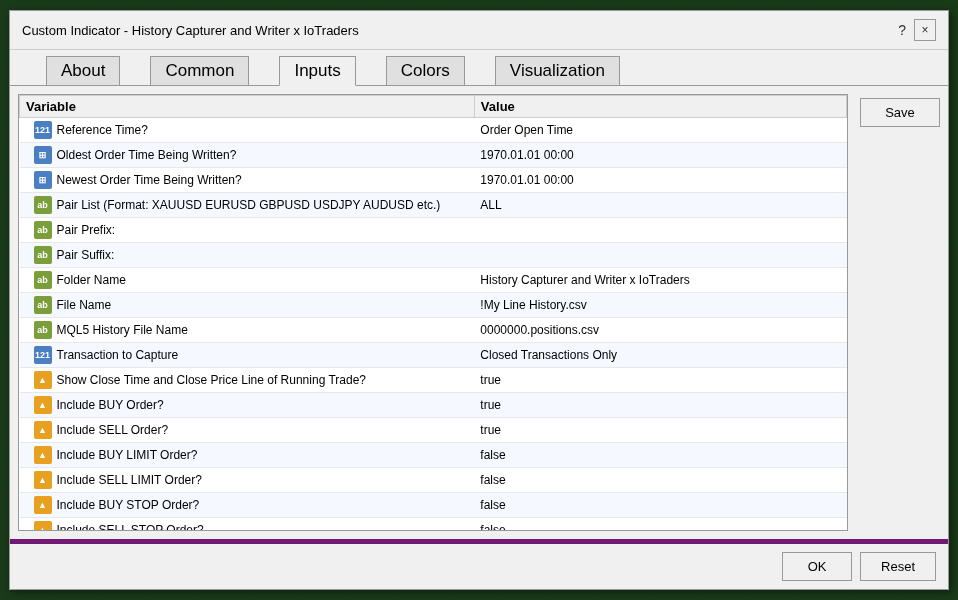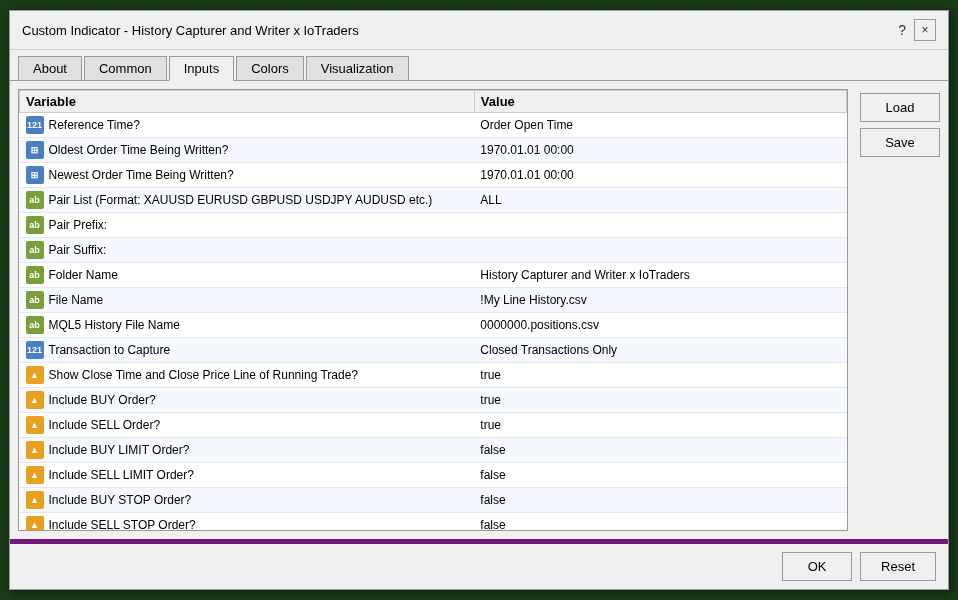--- a/index.html
+++ b/index.html
@@ -97,23 +97,24 @@
       background: #f0f0f0;
       border-bottom: 1px solid #999;
     }
 
     .tab {
       padding: 4px 14px;
       border: 1px solid #999;
       border-bottom: none;
       background: #e0e0e0;
       cursor: pointer;
-      font-size: 13px;
+      font-size: 17px;
       margin-right: 2px;
       color: #000;
+      margin-left: 28px;
     }
 
     .tab.active {
       background: #f0f0f0;
       border-bottom: 1px solid #f0f0f0;
       margin-bottom: -1px;
       z-index: 1;
     }
 
     .content-area {
@@ -176,20 +177,21 @@
       white-space: nowrap;
     }
 
     tbody tr:nth-child(odd) { background: #fff; }
     tbody tr:nth-child(even) { background: #f5f9ff; }
 
     .var-cell {
       display: flex;
       align-items: center;
       gap: 5px;
+      margin-left: 8px;
     }
 
     .icon-badge {
       width: 18px;
       height: 18px;
       border-radius: 2px;
       display: inline-flex;
       align-items: center;
       justify-content: center;
       font-size: 9px;
@@ -420,21 +422,20 @@
                   <span>Include SELL STOP Order?</span>
                 </div>
               </td>
               <td>false</td>
             </tr>
           </tbody>
       </table>
     </div>
 
     <div class="side-buttons">
-      <button class="side-btn">Load</button>
       <button class="side-btn">Save</button>
     </div>
   </div>
 
   <div class="footer">
     <button class="footer-btn">OK</button>
     <button class="footer-btn">Reset</button>
   </div>
 </div>
 

